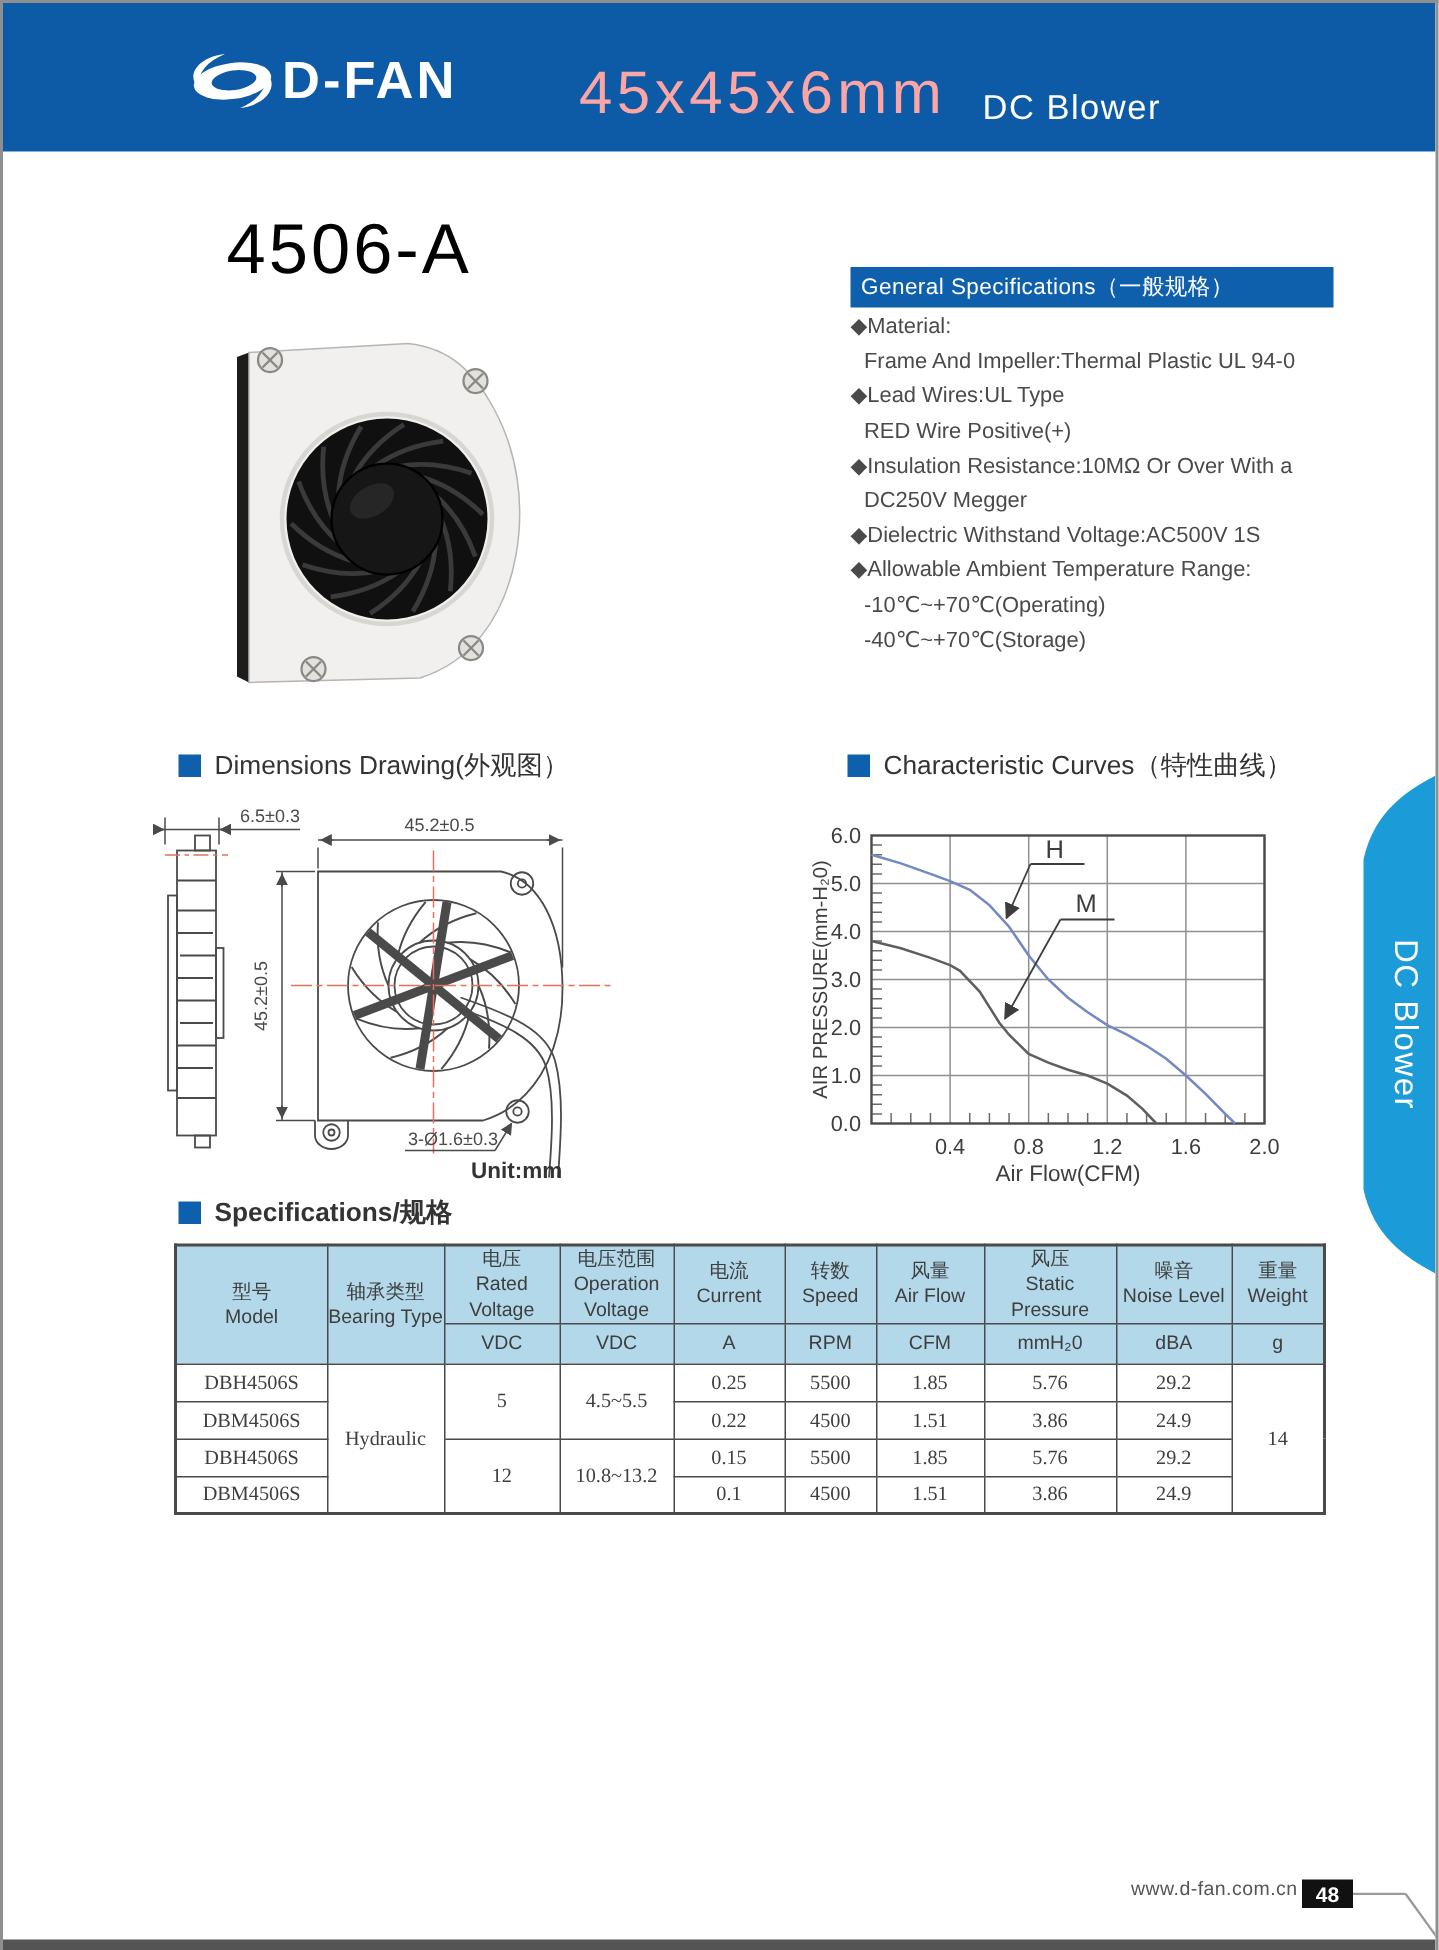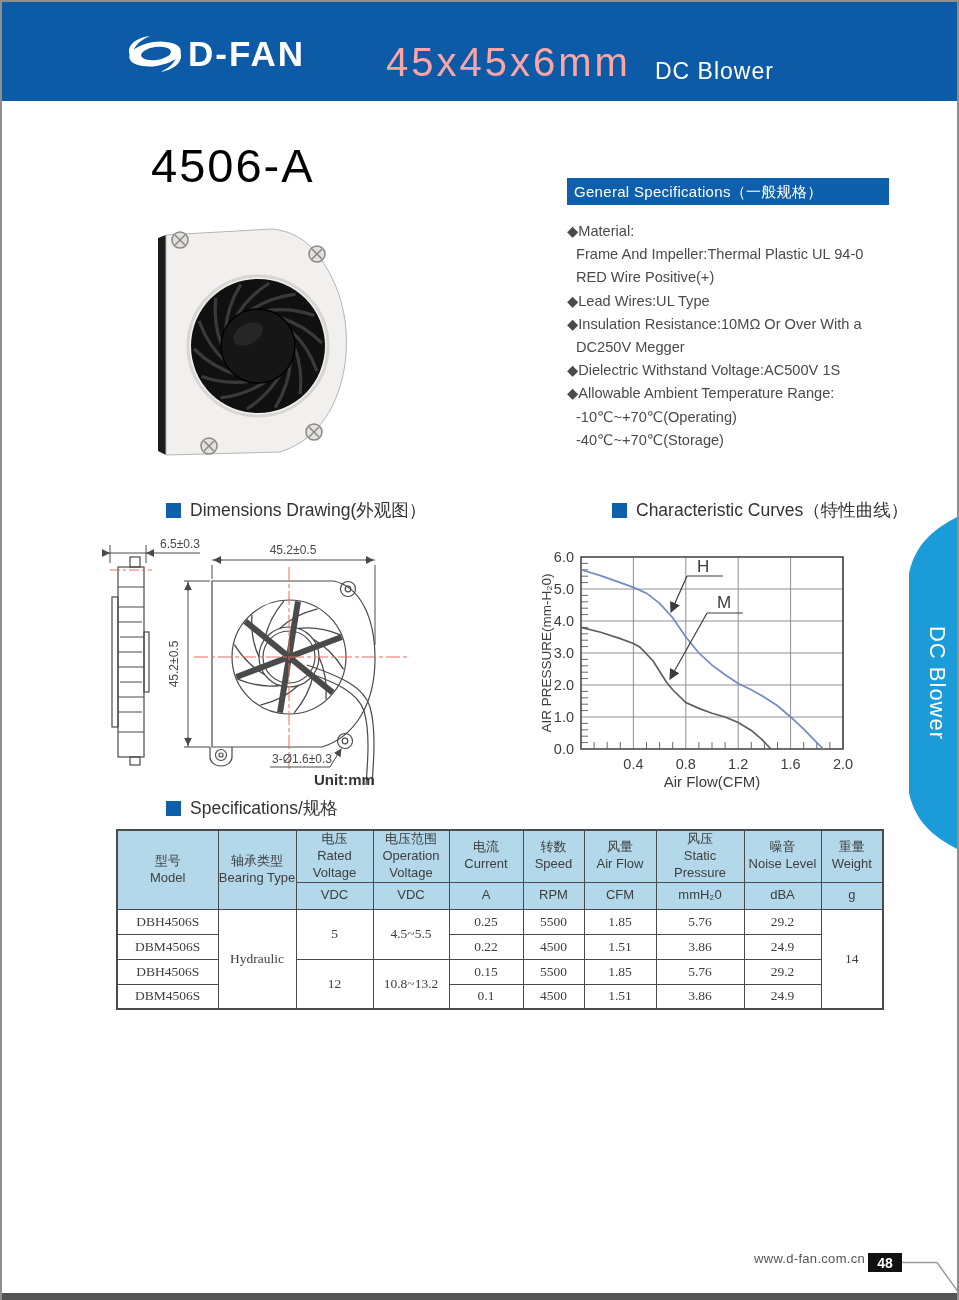--- a/index.html
+++ b/index.html
@@ -15,25 +15,25 @@
   .logo .brand { color:#fff; font-size:35px; font-weight:bold; letter-spacing:2px; margin-left:4px; }
   .size-title { position:absolute; left:368px; top:38px; color:#fca5a5; font-size:40px;
     font-weight:normal; letter-spacing:3px;margin-left:16px; }
   .product-type { position:absolute; left:653px; top:56px; color:#fff; font-size:23px; letter-spacing:1px; }
   
   .model-title { position:absolute; left:149px; top:136px; font-size:47px; color:#000000; letter-spacing:2px; }
   
   .genspec { position:absolute; left:565px; top:176px; width:322px; }
   .genspec-bar { height:27px; background:var(--bar-blue,#0f60ac); color:#fff; font-size:15px;
     line-height:27px; padding-left:7px; letter-spacing:0.3px; }
-  .genspec-list { margin-top:15px; color:#4a4a4a; font-size:14.6px; }
+  .genspec-list { margin-top:2px; color:#4a4a4a; font-size:14.6px; }
   .gs-line { line-height:23.2px; white-space:nowrap; }
   .gs-line.ind { padding-left:9px; }
   
-  .sec-head { position:absolute; display:flex; align-items:center;margin-left:47px; }
+  .sec-head { position:absolute; display:flex; align-items:center; }
   .sec-square { width:15px; height:15px; background:var(--bar-blue,#0f60ac); margin-right:9px; }
   .sec-text { font-size:17.5px; color:#333; }
   
   .spec-table { position:absolute; left:114px; top:827px; border-collapse:collapse;
     table-layout:fixed; color:#3e3e3e; }
   .spec-table th, .spec-table td { border:1px solid #4a4a4a; text-align:center; vertical-align:middle; }
   .spec-table { border:2px solid #4a4a4a; }
   .spec-table thead th { background:var(--table-header-blue,#b2d8ea); font-weight:normal;
     font-size:13px; line-height:1.3; }
   .spec-table thead tr:first-child { height:50px; }
@@ -119,40 +119,40 @@
           </g>
       </g>
     </svg>
   </div>
 
   <div class="genspec">
     <div class="genspec-bar">General Specifications（一般规格）</div>
     <div class="genspec-list" id="genspec-list">
         <div class="gs-line">◆Material:</div>
         <div class="gs-line ind">Frame And Impeller:Thermal Plastic UL 94-0</div>
+        <div class="gs-line">◆Lead Wires:UL Type</div>
         <div class="gs-line ind">RED Wire Positive(+)</div>
-        <div class="gs-line">◆Lead Wires:UL Type</div>
         <div class="gs-line">◆Insulation Resistance:10MΩ Or Over With a</div>
         <div class="gs-line ind">DC250V Megger</div>
         <div class="gs-line">◆Dielectric Withstand Voltage:AC500V 1S</div>
         <div class="gs-line">◆Allowable Ambient Temperature Range:</div>
         <div class="gs-line ind">-10℃~+70℃(Operating)</div>
         <div class="gs-line ind">-40℃~+70℃(Storage)</div>
       </div>
   </div>
 
   <div class="sec-head" style="left: 117px; top: 496px; position: absolute;">
     <span class="sec-square"></span>
     <span class="sec-text">Dimensions Drawing(外观图）</span>
   </div>
   <div class="sec-head" style="left: 563px; top: 496px; position: absolute;">
     <span class="sec-square"></span>
     <span class="sec-text">Characteristic Curves（特性曲线）</span>
   </div>
-  <div class="sec-head" style="left: 117px; top: 794px; position: absolute;">
+  <div class="sec-head" style="left: 117px; top: 794px; position: absolute; font-weight: bold;">
     <span class="sec-square"></span>
     <span class="sec-text">Specifications/规格</span>
   </div>
 
   <div class="dim-wrap">
     <svg width="430" height="265" viewBox="0 0 430 265">
       <defs>
         <marker id="ah" viewBox="0 0 10 10" refX="9" refY="5" markerWidth="8" markerHeight="8" orient="auto-start-reverse">
           <path d="M0,0 L10,5 L0,10 z" fill="#4a4a4a"></path>
         </marker>

